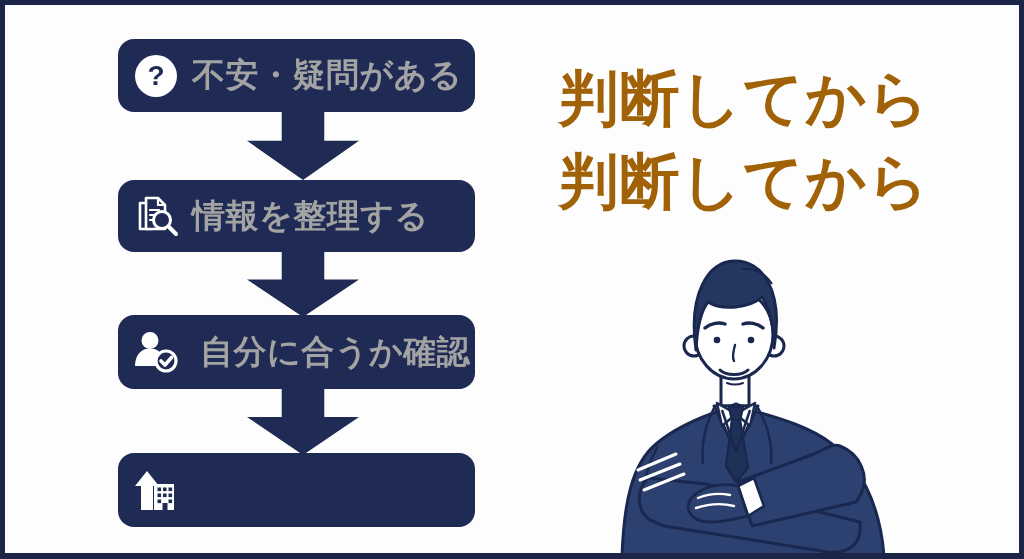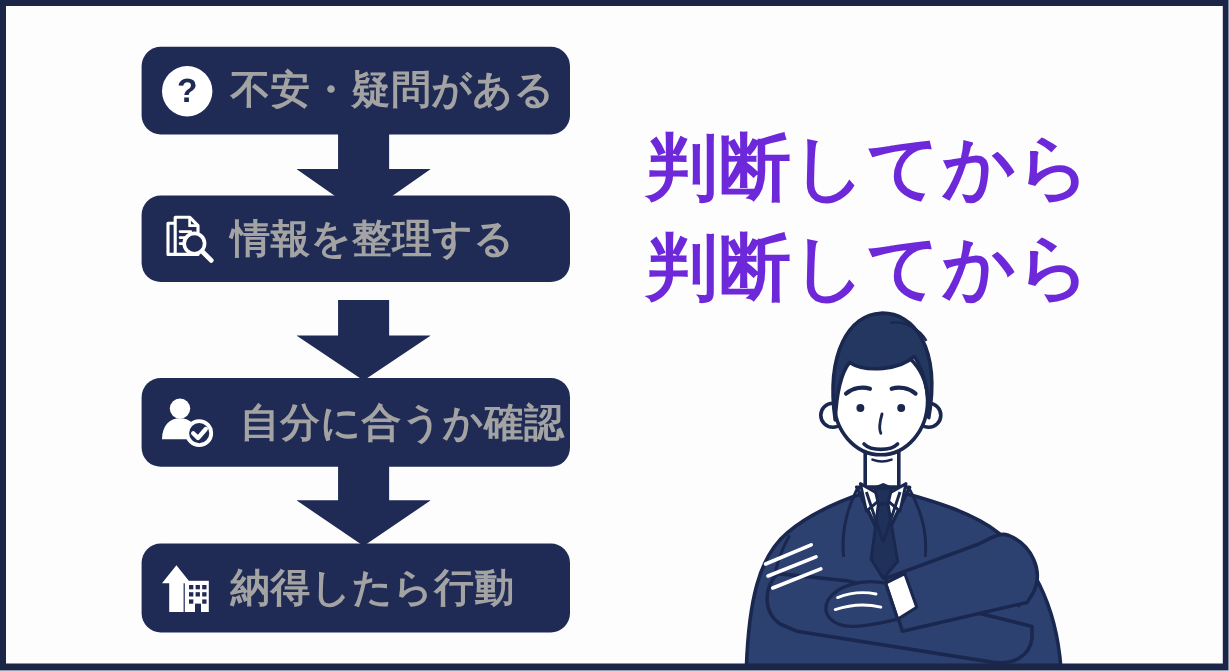--- a/index.html
+++ b/index.html
@@ -21,22 +21,22 @@
   .fbox .lbl{
     color:#a3a3a3;font-weight:800;font-size:33px;letter-spacing:.5px;white-space:nowrap;
   }
   .icwrap{flex:0 0 auto;width:46px;height:46px;display:flex;align-items:center;justify-content:center;}
   .darrow{
     position:absolute;left:247px;width:112px;background:#1f2b54;z-index:1;
     clip-path:polygon(31% 0,69% 0,69% 44%,100% 44%,50% 100%,0 44%,31% 44%);
   }
   
   .heading{
-    position:absolute;left:518px;top:58px;width:412px;text-align:center;z-index:2;
-    color:#6d28d9;font-weight:800;font-size:60px;line-height:1.38;letter-spacing:1px;margin-top:41px;
+    position:absolute;left:518px;top:58px;width:412px;text-align:right;z-index:2;
+    color:#a16207;font-weight:800;font-size:60px;line-height:1.38;letter-spacing:1px;
   }
   
   .man{position:absolute;left:602px;top:254px;z-index:3;}
 </style>
 </head>
 <body>
 
 <div class="canvas">
 
   <div class="fbox" style="top:39px;height:73px;">
@@ -44,21 +44,21 @@
       <svg width="44" height="44" viewBox="0 0 44 44">
         <circle cx="22" cy="22" r="21" fill="#ffffff"></circle>
         <text x="22" y="31" text-anchor="middle" font-size="28" font-weight="bold" fill="#1f2b54" font-family="'Liberation Sans',sans-serif">?</text>
       </svg>
     </span>
     <span class="lbl">不安・疑問がある</span>
   </div>
 
   <div class="darrow" style="top:110px;height:70px;"></div>
 
-  <div class="fbox" style="top:163px;height:72px;">
+  <div class="fbox" style="top:180px;height:72px;">
     <span class="icwrap">
       <svg width="46" height="46" viewBox="0 0 46 46">
         <path d="M7,10 h12 v26 h-12 z" fill="none" stroke="#ffffff" stroke-width="2.6" stroke-linejoin="round"></path>
         <path d="M13,5 h12 l7,7 v24 h-19 z" fill="#1f2b54" stroke="#ffffff" stroke-width="2.6" stroke-linejoin="round"></path>
         <path d="M25,5 v7 h7" fill="none" stroke="#ffffff" stroke-width="2.2"></path>
         <path d="M17,17 h9 M17,22 h9 M17,27 h5" stroke="#ffffff" stroke-width="2.2" stroke-linecap="round"></path>
         <circle cx="29" cy="27" r="8.5" fill="#1f2b54" stroke="#ffffff" stroke-width="3"></circle>
         <path d="M35.5,33.5 L43,41" stroke="#ffffff" stroke-width="4" stroke-linecap="round"></path>
       </svg>
     </span>
@@ -90,21 +90,20 @@
         <rect x="30" y="20.5" width="3.6" height="3.6" fill="#1f2b54"></rect>
         <rect x="35.5" y="20.5" width="3.6" height="3.6" fill="#1f2b54"></rect>
         <rect x="24.5" y="26.5" width="3.6" height="3.6" fill="#1f2b54"></rect>
         <rect x="30" y="26.5" width="3.6" height="3.6" fill="#1f2b54"></rect>
         <rect x="35.5" y="26.5" width="3.6" height="3.6" fill="#1f2b54"></rect>
         <rect x="24.5" y="32.5" width="3.6" height="3.6" fill="#1f2b54"></rect>
         <rect x="35.5" y="32.5" width="3.6" height="3.6" fill="#1f2b54"></rect>
         <rect x="29.5" y="36" width="5" height="7" fill="#1f2b54"></rect>
       </svg>
     </span>
-    <span class="lbl">納得したら行動</span>
   </div>
 
   <div class="heading">
     <div>判断してから</div>
     <div>判断してから</div>
   </div>
 
   <svg class="man" width="304" height="302" viewBox="0 0 304 302">
 
     <path d="M119,112 L119,152 L147,152 L147,112 Z" fill="#ffffff" stroke="#1a2850" stroke-width="3"></path>

